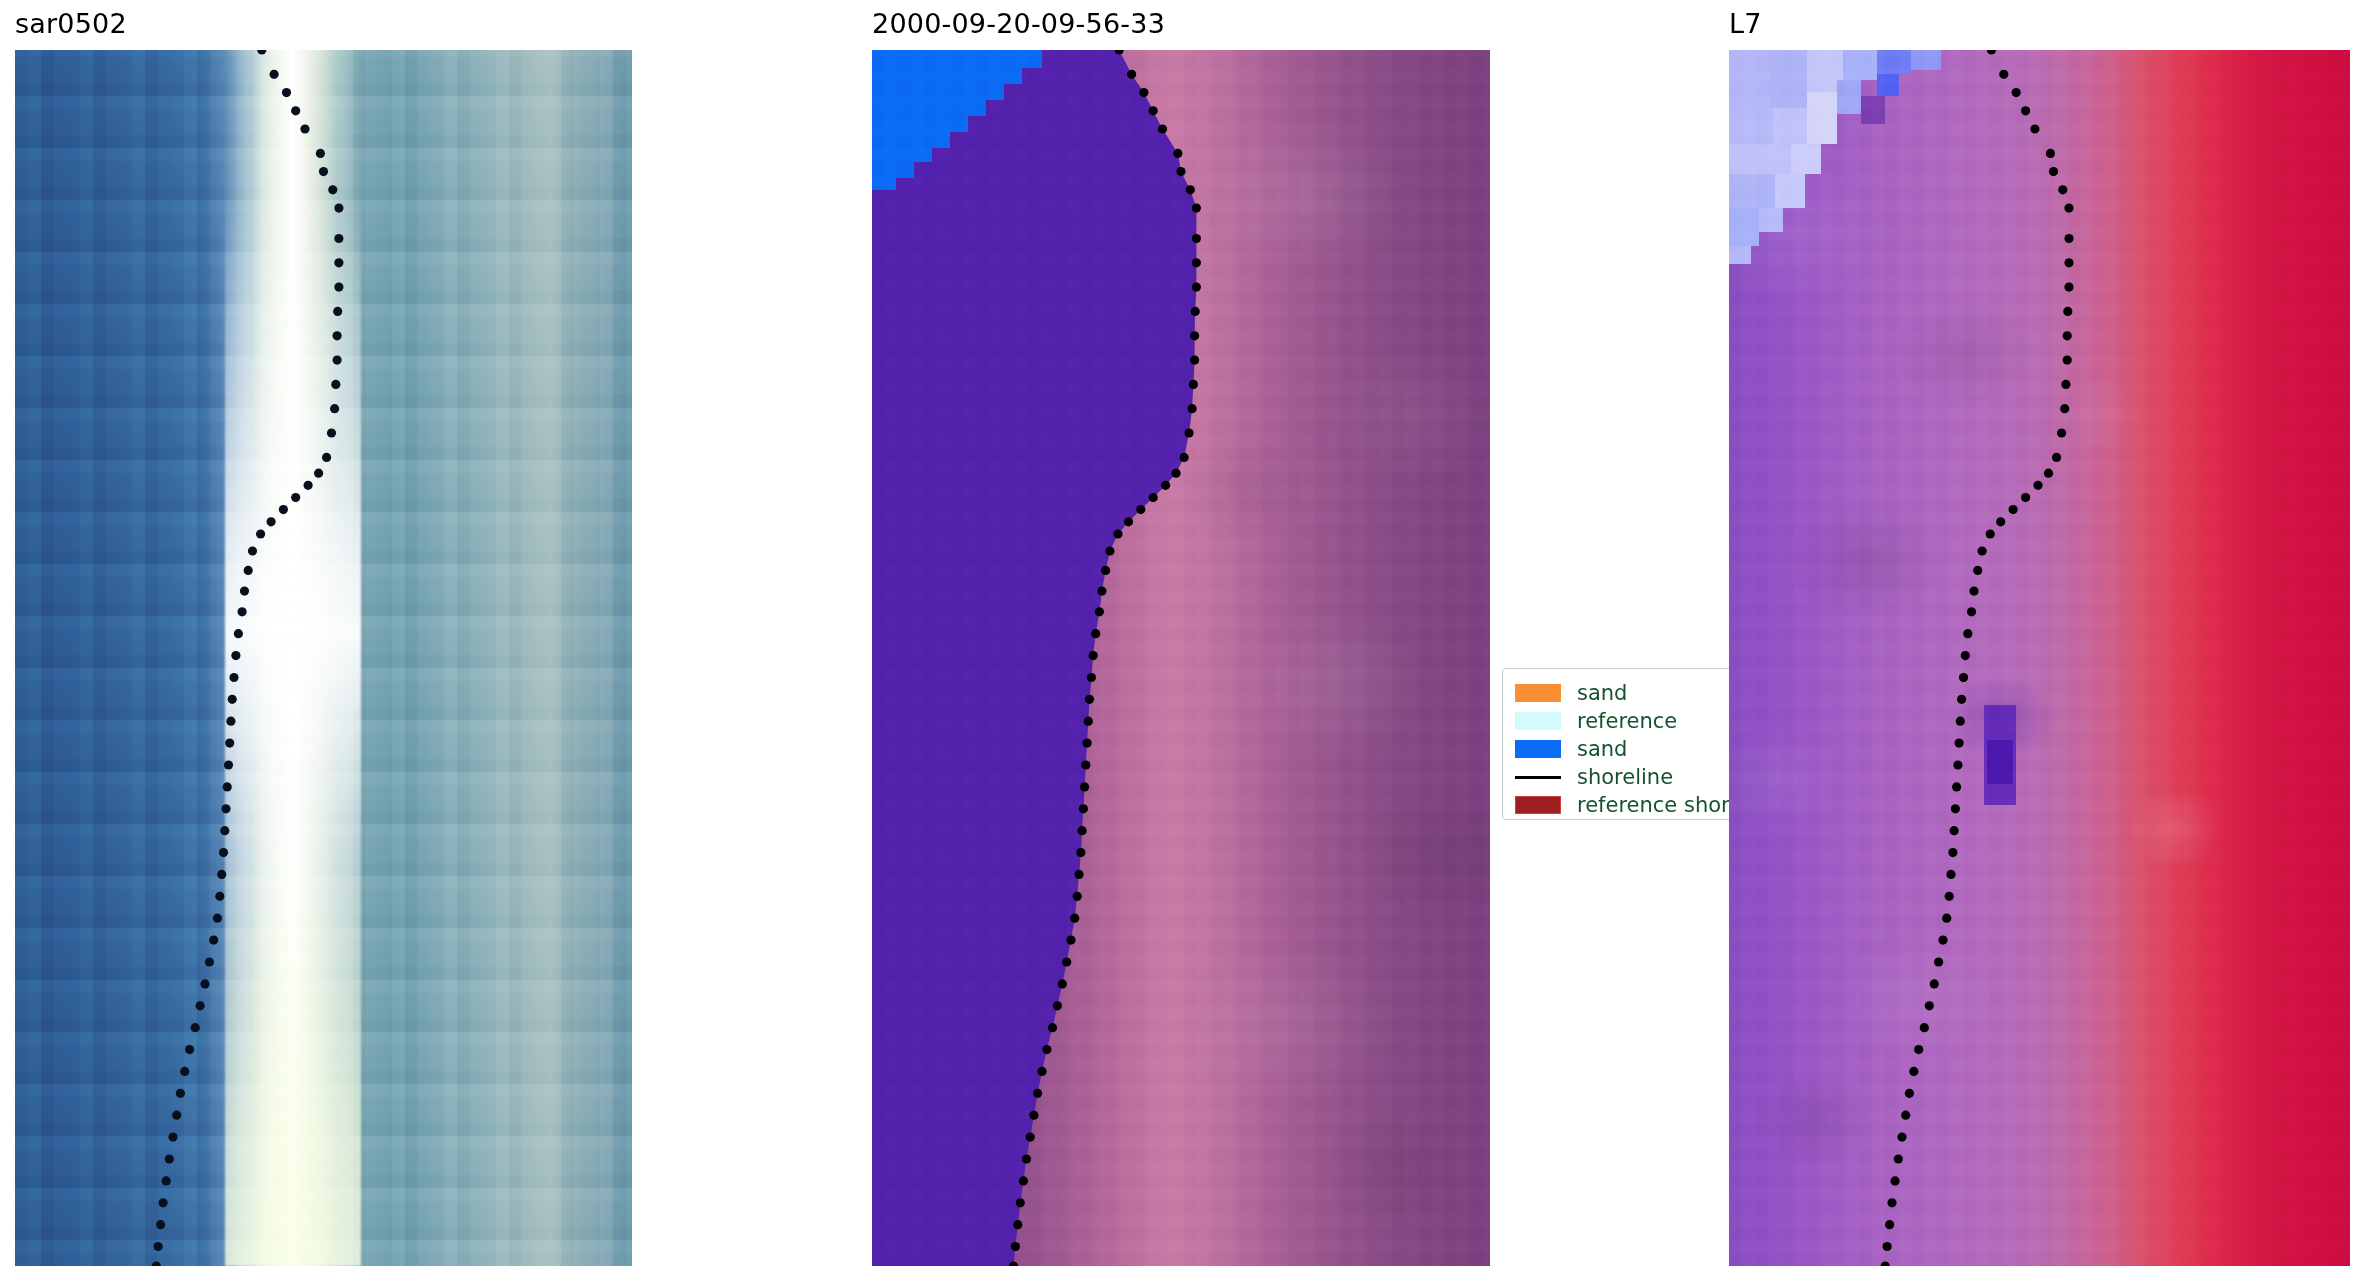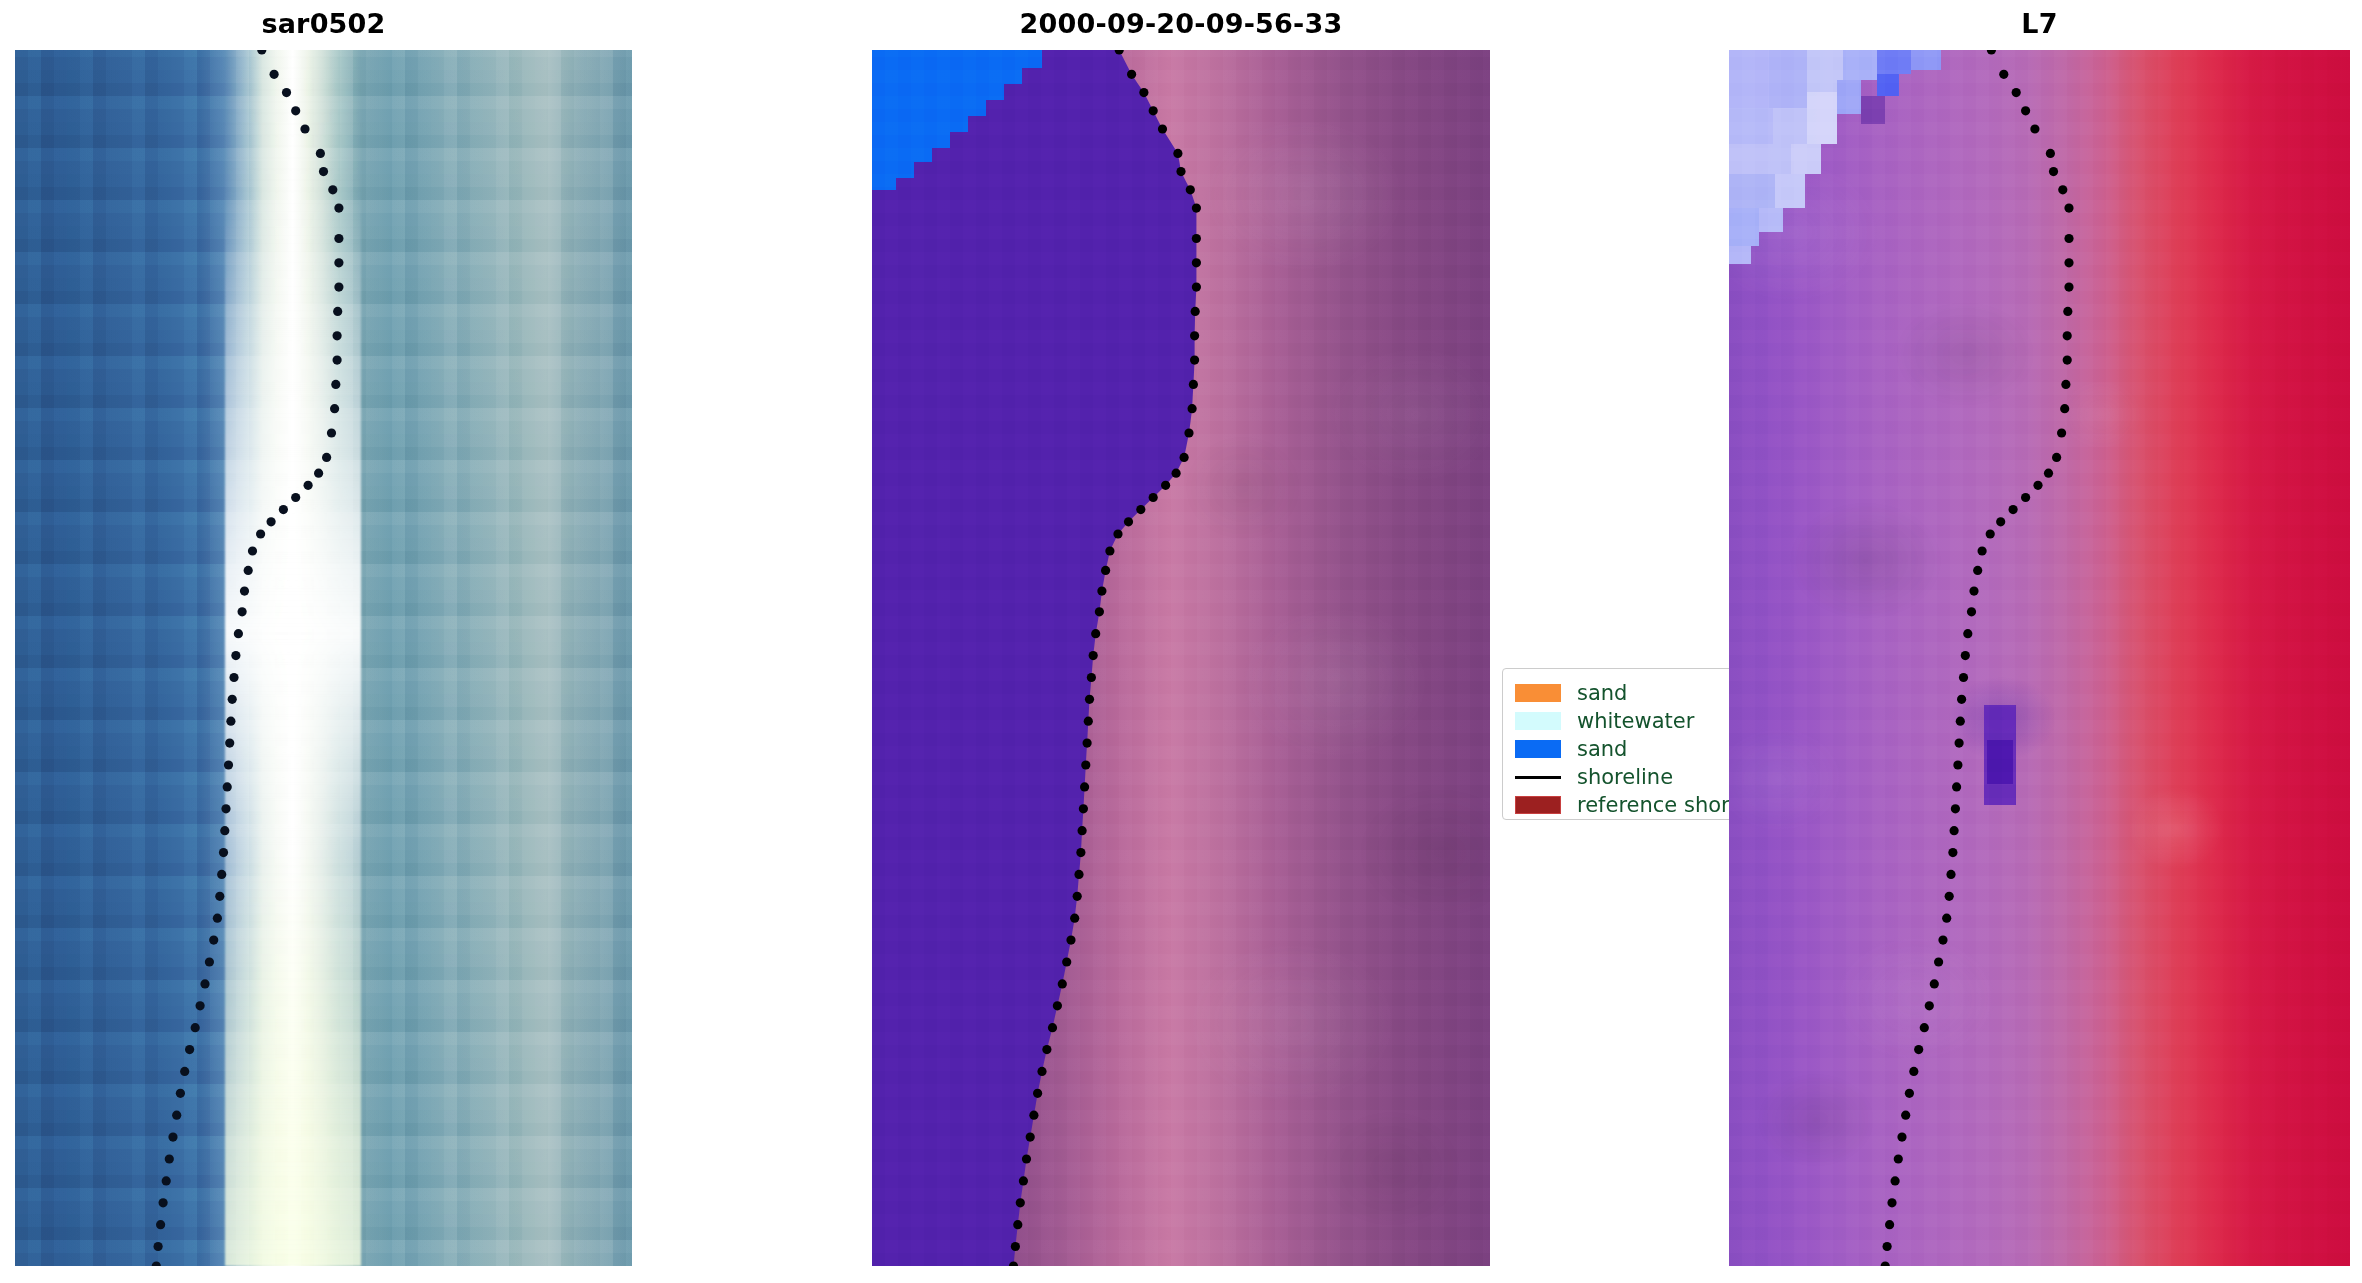--- a/index.html
+++ b/index.html
@@ -1,21 +1,21 @@
 <!DOCTYPE html>
 <html><head>
 <meta charset="utf-8">
 <style>
   html,body{margin:0;padding:0;background:#ffffff;}
   body{width:2362px;height:1283px;font-family:"DejaVu Sans","Liberation Sans",sans-serif;position:relative;overflow:hidden;}
   .figure{position:absolute;inset:0;background:#ffffff;}
 
   .panel{position:absolute;overflow:hidden;}
   .panel-title{
-    position:absolute;text-align:center;font-weight:bold;color:#000000;
+    position:absolute;text-align:left;font-weight:normal;color:#000000;
     font-size:27px;line-height:1;letter-spacing:0.2px;white-space:nowrap;
     font-family:"DejaVu Sans","Liberation Sans",sans-serif;
   }
   .img-layer{position:absolute;inset:0;}
   .shore-layer{position:absolute;inset:0;}
   .shore-layer svg{display:block;width:100%;height:100%;}
 
   
   .p1-base{position:absolute;inset:0;
     background:
@@ -375,21 +375,21 @@
     </div>
   </div>
 
   <div class="legend" style="left:1502px;top:668px;width:300px;height:152px;">
     <div class="legend-row">
       <span class="legend-swatch" style="background:#f98e36;border:1px solid #f98e36;"></span>
       <span class="legend-label">sand</span>
     </div>
     <div class="legend-row">
       <span class="legend-swatch" style="background:#d3fbfd;border:1px solid #d3fbfd;"></span>
-      <span class="legend-label">whitewater</span>
+      <span class="legend-label">reference</span>
     </div>
     <div class="legend-row">
       <span class="legend-swatch" style="background:#0a6bf4;border:1px solid #0a6bf4;"></span>
       <span class="legend-label">sand</span>
     </div>
     <div class="legend-row">
       <span class="legend-line"></span>
       <span class="legend-label">shoreline</span>
     </div>
     <div class="legend-row">

